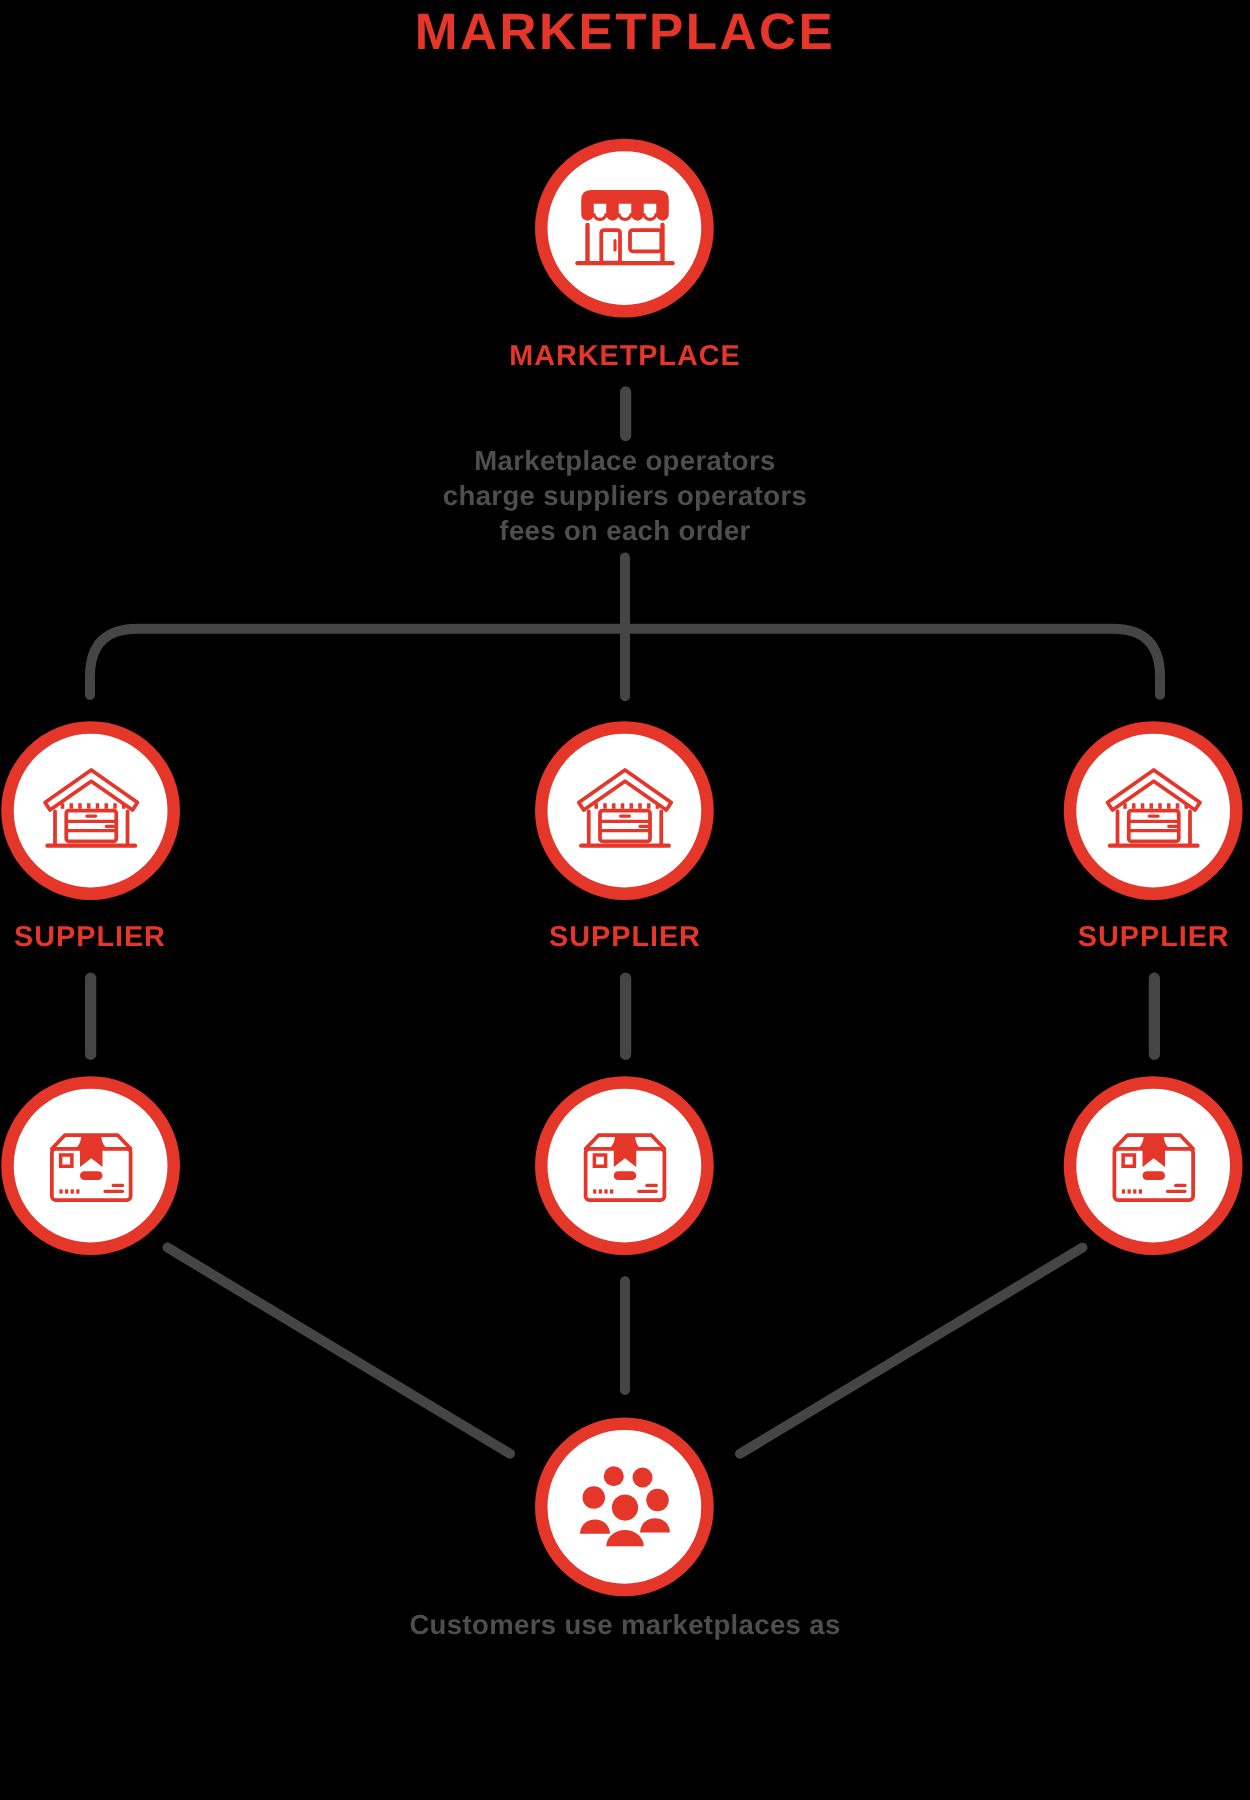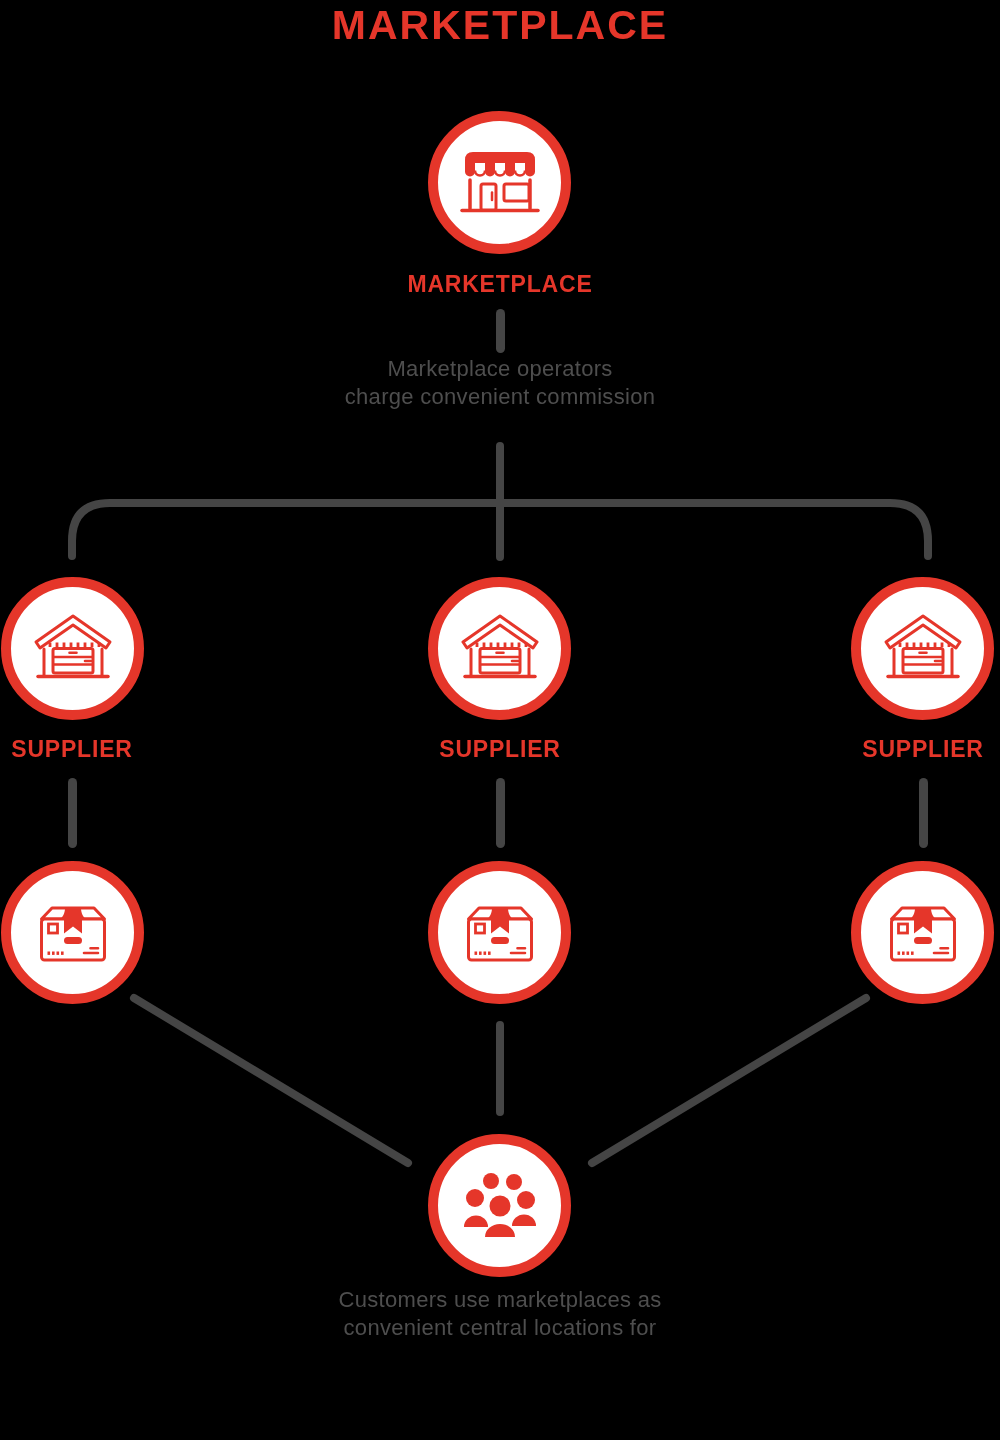--- a/index.html
+++ b/index.html
@@ -41,21 +41,21 @@
     position: absolute; width: 240px;
     text-align: center;
     color: var(--red);
     font-size: 23px; font-weight: 800; letter-spacing: 0.8px;
   }
 
   .note {
     position: absolute; left: 0; width: 1000px;
     text-align: center;
     color: var(--note);
-    font-size: 22px; font-weight: 400; letter-spacing: 0.3px;
+    font-size: 22px; font-weight: 700; letter-spacing: 0.3px;
     line-height: 28px;
   }
 
   .stub {
     position: absolute;
     width: 9px; border-radius: 5px;
     background: var(--line);
   }
 
   svg.connector { position: absolute; display: block; }
@@ -89,21 +89,22 @@
       <path class="ic-s" stroke-width="2.5" stroke-linecap="round" d="M42,59.5 v7.5"></path>
       <rect class="ic-fw" stroke-width="3" x="54" y="51" width="25" height="17" rx="2"></rect>
     </svg>
   </div>
   <div class="node-label" style="left:380px; top:271px;">MARKETPLACE</div>
 
   <div class="stub" style="left:496px; top:309px; height:44px;"></div>
 
   <div class="note" style="top:355px;">
     <div>Marketplace operators</div>
-    <div>charge convenient commission</div>
+    <div>charge suppliers operators</div>
+    <div>fees on each order</div>
   </div>
 
   <svg class="connector" style="left:0; top:440px;" width="1000" height="130" viewBox="0 0 1000 130">
     <path class="gline" d="M500,6 L500,117"></path>
     <path class="gline" d="M72,116 L72,101 Q72,63 110,63 L890,63 Q928,63 928,101 L928,116"></path>
   </svg>
 
   <div class="circle-node" style="left:1px; top:577px;">
     <svg viewBox="0 0 100 100">
       <path class="ic-fw" stroke-width="3" stroke-linejoin="round" d="M13,43 L50,17 L87,43 L83,49 L50,26 L17,49 Z"></path>
@@ -206,16 +207,15 @@
       <circle class="ic-f" cx="76" cy="44" r="9"></circle>
       <circle class="ic-f" cx="50" cy="50" r="10.5"></circle>
       <path class="ic-f" d="M14,71 a12,11.5 0 0 1 24,0 Z"></path>
       <path class="ic-f" d="M62,70 a12,11.5 0 0 1 24,0 Z"></path>
       <path class="ic-f" d="M35,81 a15,13 0 0 1 30,0 Z"></path>
     </svg>
   </div>
 
   <div class="note" style="top:1286px;">
     <div>Customers use marketplaces as</div>
-    <div>convenient central locations for</div>
   </div>
 
 </div>
 
 </body></html>

